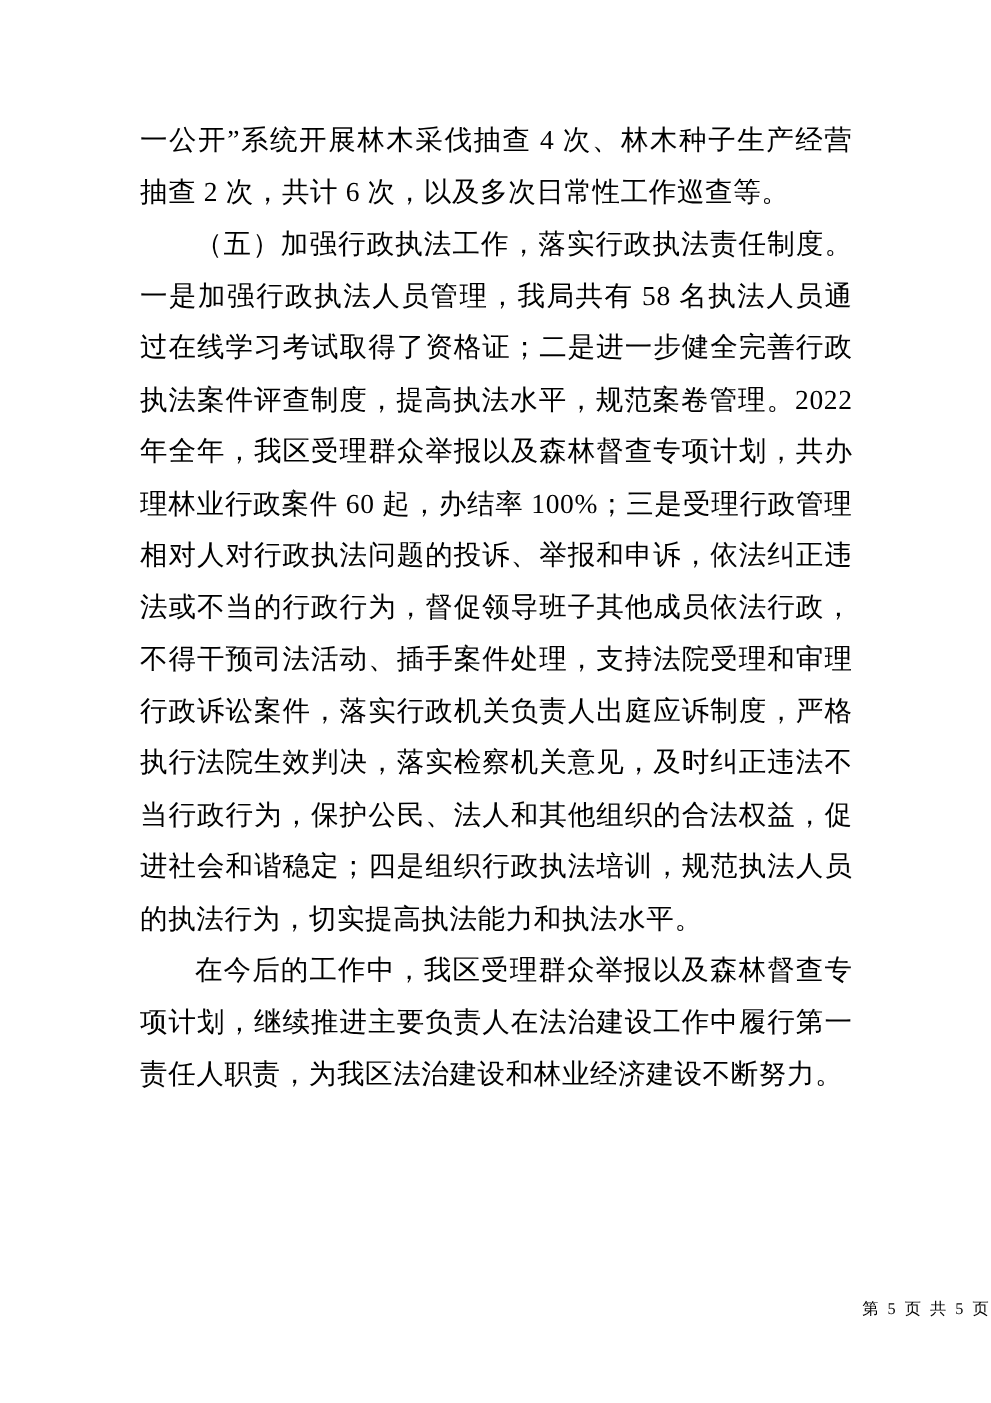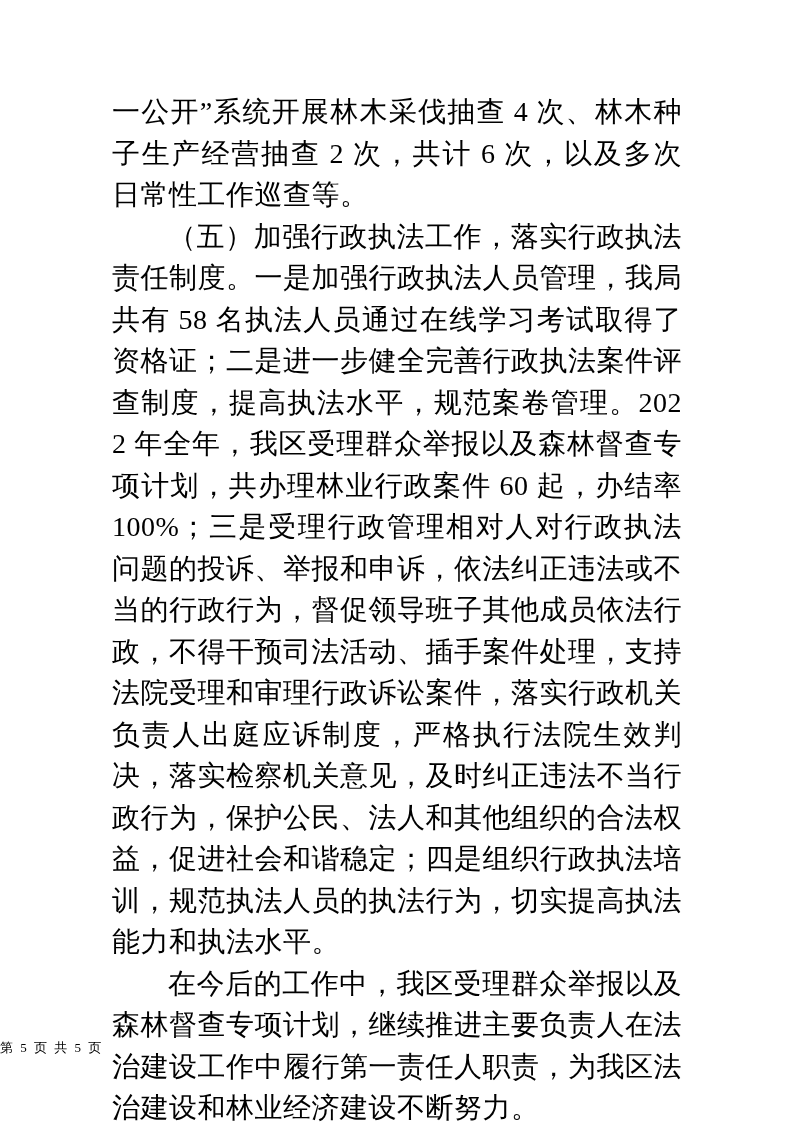--- a/index.html
+++ b/index.html
@@ -17,36 +17,36 @@
     color: #000000;
   }
   .content {
     position: absolute;
     top: 91px;
     left: 112px;
     width: 570px;
   }
   .para {
     margin: 0;
-    font-size: 28px;
+    font-size: 22px;
     line-height: 41.5px;
     text-align: justify;
     text-justify: inter-ideograph;
     letter-spacing: 0.5px;
     word-break: break-all;
   }
   .para.indent {
     text-indent: 2em;
   }
   .footer {
     position: absolute;
     top: 1038px;
     left: 0;
     width: 793px;
-    text-align: left;
+    text-align: right;
   }
   .page-number {
     font-size: 13px;
     letter-spacing: 2px;
     color: #000000;
   }
 </style>
 </head>
 <body>
 

